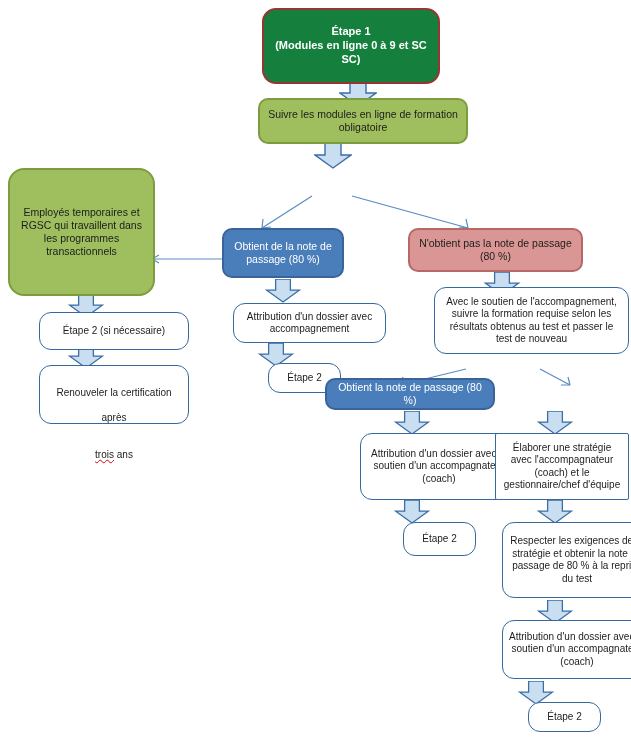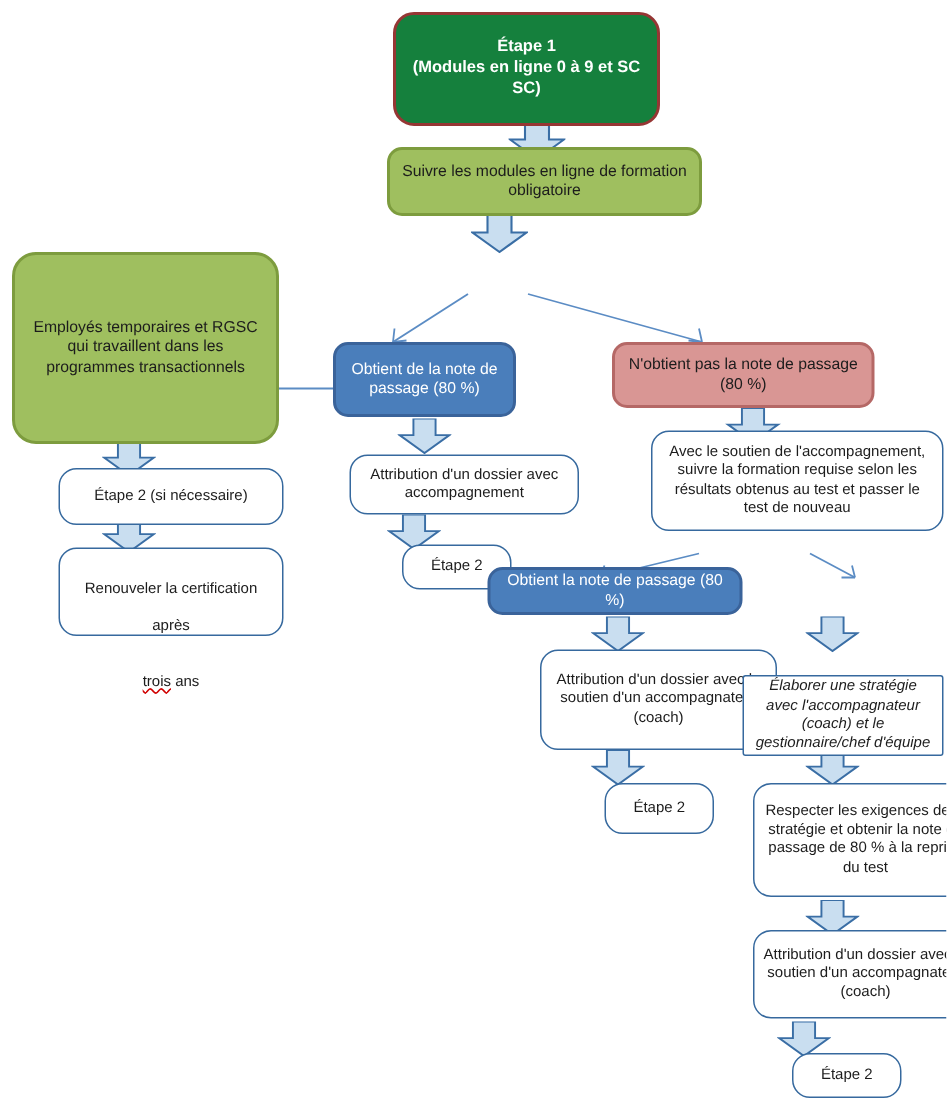--- a/index.html
+++ b/index.html
@@ -206,21 +206,21 @@
       <polygon points="11,0 27,0 27,12 37,12 19,25 1,12 11,12" fill="#c9def0" stroke="#3a6ea5" stroke-width="1.4"></polygon>
     </svg>
   </div>
 
   <div class="node n-purple" style="left:262px; top:8px; width:178px; height:76px;">Étape 1
 (Modules en ligne 0 à 9 et SC SC)</div>
 
   <div class="node n-green" style="left:258px; top:98px; width:210px; height:46px;">Suivre les modules en ligne de formation obligatoire</div>
 
 
-  <div class="node n-green-big" style="left:8px; top:168px; width:178px; height:128px;">Employés temporaires et RGSC qui travaillent dans les programmes transactionnels</div>
+  <div class="node n-green-big" style="left:8px; top:168px; width:147px; height:128px;">Employés temporaires et RGSC qui travaillent dans les programmes transactionnels</div>
 
   <div class="node n-white" style="left:11px; top:312px; width:150px; height:38px;">Étape 2 (si nécessaire)</div>
 
   <div class="node n-white" style="left:11px; top:365px; width:150px; height:59px; display:block; padding-top:8px;">
     <div>Renouveler la certification</div>
     <div>après</div>
     <div>
       <span class="spell">trois</span><span> ans</span>
     </div>
   </div>
@@ -235,21 +235,21 @@
 
   <div class="node n-white" style="left:406px; top:287px; width:195px; height:67px;">Avec le soutien de l'accompagnement, suivre la formation requise selon les résultats obtenus au test et passer le test de nouveau</div>
 
   <div class="node n-blue" style="left:325px; top:378px; width:170px; height:32px;">Obtient la note de passage (80 %)</div>
 
 
   <div class="node n-white" style="left:332px; top:433px; width:158px; height:67px;">Attribution d'un dossier avec le soutien d'un accompagnateur (coach)</div>
 
   <div class="node n-white" style="left:375px; top:522px; width:73px; height:34px;">Étape 2</div>
 
-  <div class="node n-white-sq" style="left:495px; top:450px; width:134px; height:54px;font-style:italic;">Élaborer une stratégie avec l'accompagnateur (coach) et le gestionnaire/chef d'équipe</div>
+  <div class="node n-white-sq" style="left:495px; top:433px; width:134px; height:67px;">Élaborer une stratégie avec l'accompagnateur (coach) et le gestionnaire/chef d'équipe</div>
 
   <div class="node n-white" style="left:474px; top:522px; width:150px; height:76px;">Respecter les exigences de la stratégie et obtenir la note de passage de 80 % à la reprise du test</div>
 
   <div class="node n-white" style="left:474px; top:620px; width:150px; height:59px;">Attribution d'un dossier avec le soutien d'un accompagnateur (coach)</div>
 
   <div class="node n-white" style="left:500px; top:702px; width:73px; height:30px;">Étape 2</div>
 
 </div>
 
 </body></html>

